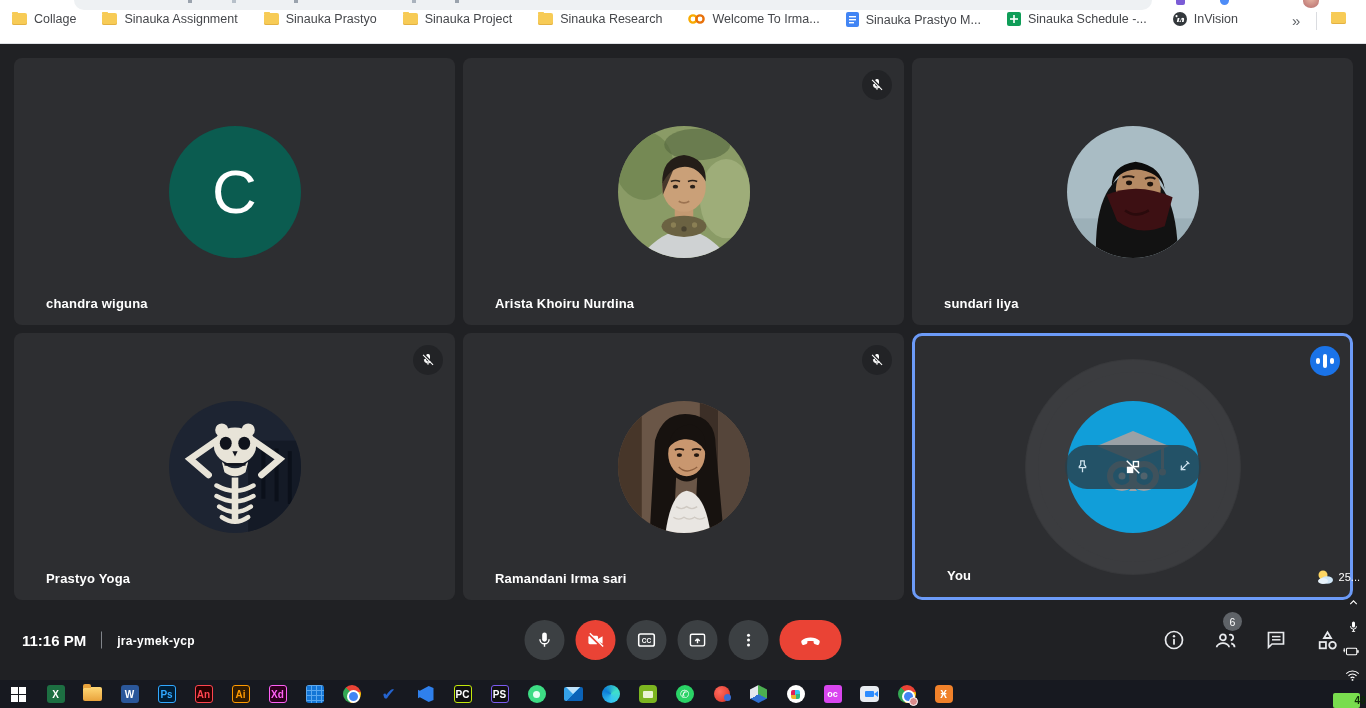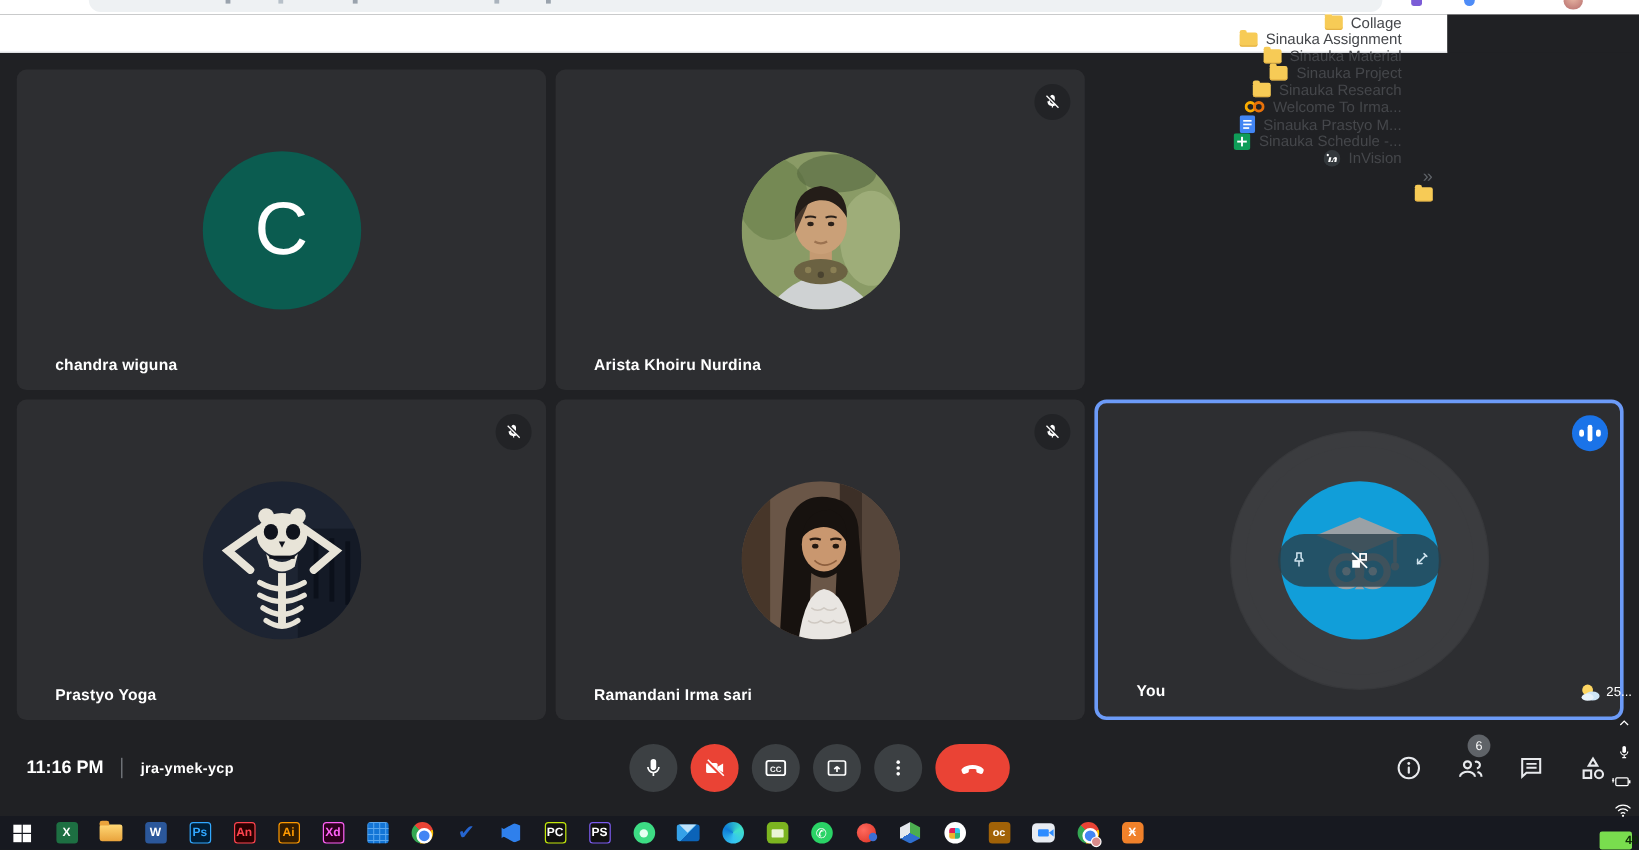--- a/index.html
+++ b/index.html
@@ -8,22 +8,22 @@
 
   
   #topstrip{position:absolute;top:0;left:0;width:1366px;height:12px;background:#fff;z-index:30;}
   #omnibox{position:absolute;top:-10px;left:74px;width:1078px;height:20px;background:#eef1f3;border-radius:12px;}
   .speck{position:absolute;top:0;width:4px;height:3px;}
   #tp-ext1{position:absolute;top:0;left:1176px;width:9px;height:5px;background:#7b5cd6;border-radius:0 0 2px 2px;}
   #tp-ext2{position:absolute;top:0;left:1220px;width:9px;height:5px;background:#4e8cf7;border-radius:0 0 5px 5px;}
   #tp-avatar{position:absolute;top:-6px;left:1303px;width:16px;height:14px;background:radial-gradient(circle at 50% 30%,#e8b7a5,#b56b6b);border-radius:50%;}
 
   
-  #bookmarks{position:absolute;top:12px;left:0;width:1206px;height:32px;background:#fff;
-    border-bottom:1px solid #dfe1e5;display:flex;align-items:flex-end;padding:0 12px;z-index:29;flex-direction:column;}
+  #bookmarks{position:absolute;top:12px;left:0;width:1366px;height:32px;background:#fff;
+    border-bottom:1px solid #dfe1e5;display:flex;align-items:flex-start;padding:0 12px;z-index:29;}
   .bm{display:flex;align-items:center;gap:7px;margin-right:26px;color:#45474b;font-size:12.5px;white-space:nowrap;cursor:default;}
   .bm-folder{width:15px;height:12px;background:#f7cb56;border-radius:2px;position:relative;flex:0 0 auto;box-shadow:inset 0 -1px 0 #e3b143;}
   .bm-folder::before{content:"";position:absolute;top:-2px;left:0;width:6px;height:3px;background:#f7cb56;border-radius:2px 2px 0 0;}
   .bm svg{flex:0 0 auto;}
   #bm-chevron{margin-left:28px;color:#5f6368;font-size:15px;}
   #bm-sep{width:1px;height:18px;background:#dadce0;margin:0 14px 0 16px;}
   #other-bm{margin-right:0;}
 
   
   #meet{position:absolute;top:44px;left:0;width:1366px;height:636px;background:#202124;}
@@ -74,21 +74,21 @@
   .tk svg{display:block;}
   .sq{width:18px;height:18px;border-radius:3px;display:flex;align-items:center;justify-content:center;}
   .tk-excel .sq{background:#1d6f42;} .tk-word .sq{background:#2b579a;}
   .tk-ps .sq{background:#001e36;border:1.5px solid #31a8ff;color:#31a8ff;}
   .tk-an .sq{background:#2a0000;border:1.5px solid #ff444f;color:#ff444f;}
   .tk-ai .sq{background:#331c00;border:1.5px solid #ff9a00;color:#ff9a00;}
   .tk-xd .sq{background:#2e001e;border:1.5px solid #ff61f6;color:#ff61f6;}
   .tk-pc .sq{background:#111;border:1.5px solid #c3e80b;color:#fff;}
   .tk-ps2 .sq{background:#111;border:1.5px solid #7c5cf0;color:#fff;}
   .tk-cal .sq{background:#1375d6;background-image:linear-gradient(#5aa7ef 1px,transparent 1px),linear-gradient(90deg,#5aa7ef 1px,transparent 1px);background-size:5px 5px;}
-  .tk-cc .sq{background:#a16207;font-size:9px;}
+  .tk-cc .sq{background:#d946ef;font-size:9px;}
   .tk-xampp .sq{background:#f0812a;border-radius:4px;}
   .tk-folder{position:relative;}
   .tk-folder .fl{width:19px;height:14px;background:linear-gradient(#ffd876,#e9a33c);border-radius:2px;position:relative;}
   .tk-folder .fl::before{content:"";position:absolute;top:-3px;left:0;width:8px;height:4px;background:#e9a33c;border-radius:2px 2px 0 0;}
   .tk-chrome .ball,.ball{width:18px;height:18px;border-radius:50%;
     background:conic-gradient(from -45deg,#ea4335 0 120deg,#fbbc05 0 240deg,#34a853 0 360deg);position:relative;}
   .ball::after{content:"";position:absolute;left:4.5px;top:4.5px;width:9px;height:9px;border-radius:50%;background:#4285f4;border:2px solid #fff;}
   .tk-edge .ed{width:18px;height:18px;border-radius:50%;background:conic-gradient(from 180deg,#35c4f2,#0d7bd7,#3fe0c8,#35c4f2);}
   .tk-check{color:#2564cf;font-size:17px;}
   .tk-vscode .vs{width:16px;height:16px;background:#2f80ec;clip-path:polygon(70% 0,100% 12%,100% 88%,70% 100%,15% 70%,0 78%,0 22%,15% 30%);}
@@ -137,21 +137,21 @@
   <div class="bm">
     <span class="bm-folder"></span>
     <span>Collage</span>
   </div>
   <div class="bm">
     <span class="bm-folder"></span>
     <span>Sinauka Assignment</span>
   </div>
   <div class="bm">
     <span class="bm-folder"></span>
-    <span>Sinauka Material</span>
+    <span>Sinauka Prastyo</span>
   </div>
   <div class="bm">
     <span class="bm-folder"></span>
     <span>Sinauka Project</span>
   </div>
   <div class="bm">
     <span class="bm-folder"></span>
     <span>Sinauka Research</span>
   </div>
   <div class="bm">
@@ -229,20 +229,38 @@
         <ellipse cx="43.5" cy="46" rx="2" ry="1.4" fill="#2b211a"></ellipse>
           <ellipse cx="56.5" cy="46" rx="2" ry="1.4" fill="#2b211a"></ellipse>
         <path d="M40 42 Q43.5 40.5 47 42" stroke="#2b211a" stroke-width="1.2" fill="none"></path>
         <path d="M53 42 Q56.5 40.5 60 42" stroke="#2b211a" stroke-width="1.2" fill="none"></path>
         <path d="M46 57 Q50 59.5 54 57" stroke="#9c7351" stroke-width="1.4" fill="none"></path>
       </svg>
     </div>
     <div class="tile-name">Arista Khoiru Nurdina</div>
   </div>
 
+  <div class="tile t3">
+    <div class="avatar">
+      <svg viewBox="0 0 100 100">
+        <rect width="100" height="100" fill="#a9bcc4"></rect>
+        <rect x="0" y="70" width="100" height="30" fill="#8fa3ac" opacity=".5"></rect>
+        <path d="M22 100 Q20 40 52 34 Q84 40 84 100 Z" fill="#121212"></path>
+        <ellipse cx="54" cy="48" rx="17" ry="19" fill="#b58a64"></ellipse>
+        <path d="M30 52 Q54 42 80 54 L74 76 Q54 84 38 72 Z" fill="#3d1013"></path>
+        <path d="M44 64 Q52 70 62 64" stroke="#2a0a0c" stroke-width="2" fill="none"></path>
+        <ellipse cx="47" cy="43" rx="2.3" ry="1.8" fill="#1d130c"></ellipse>
+          <ellipse cx="63" cy="44" rx="2.3" ry="1.8" fill="#1d130c"></ellipse>
+        <path d="M42 39 Q47 37 51 39" stroke="#241810" stroke-width="1.5" fill="none"></path>
+        <path d="M59 40 Q63 38 67 40" stroke="#241810" stroke-width="1.5" fill="none"></path>
+        <path d="M34 46 Q33 30 52 27 Q72 30 74 48 Q70 34 52 33 Q38 34 34 46 Z" fill="#0c0c0c"></path>
+      </svg>
+    </div>
+    <div class="tile-name">sundari liya</div>
+  </div>
 
   <div class="tile t5">
     <div class="mute-badge">
       <svg width="16" height="16" viewBox="0 0 24 24">
           <path fill="#fff" d="M15 11.2V6a3 3 0 0 0-5.8-1L15 10.8z"></path>
           <path fill="#fff" d="M9 9.9V11a3 3 0 0 0 4.7 2.5l1.3 1.3A4.9 4.9 0 0 1 12 16a5 5 0 0 1-5-5v-.2z"></path>
           <path stroke="#fff" stroke-width="1.6" fill="none" d="M12 16.5V19M6.5 11a5.5 5.5 0 0 0 9.6 3.6"></path>
           <line x1="4.6" y1="4.2" x2="19.6" y2="19.2" stroke="#fff" stroke-width="1.6"></line>
         </svg>
     </div>

